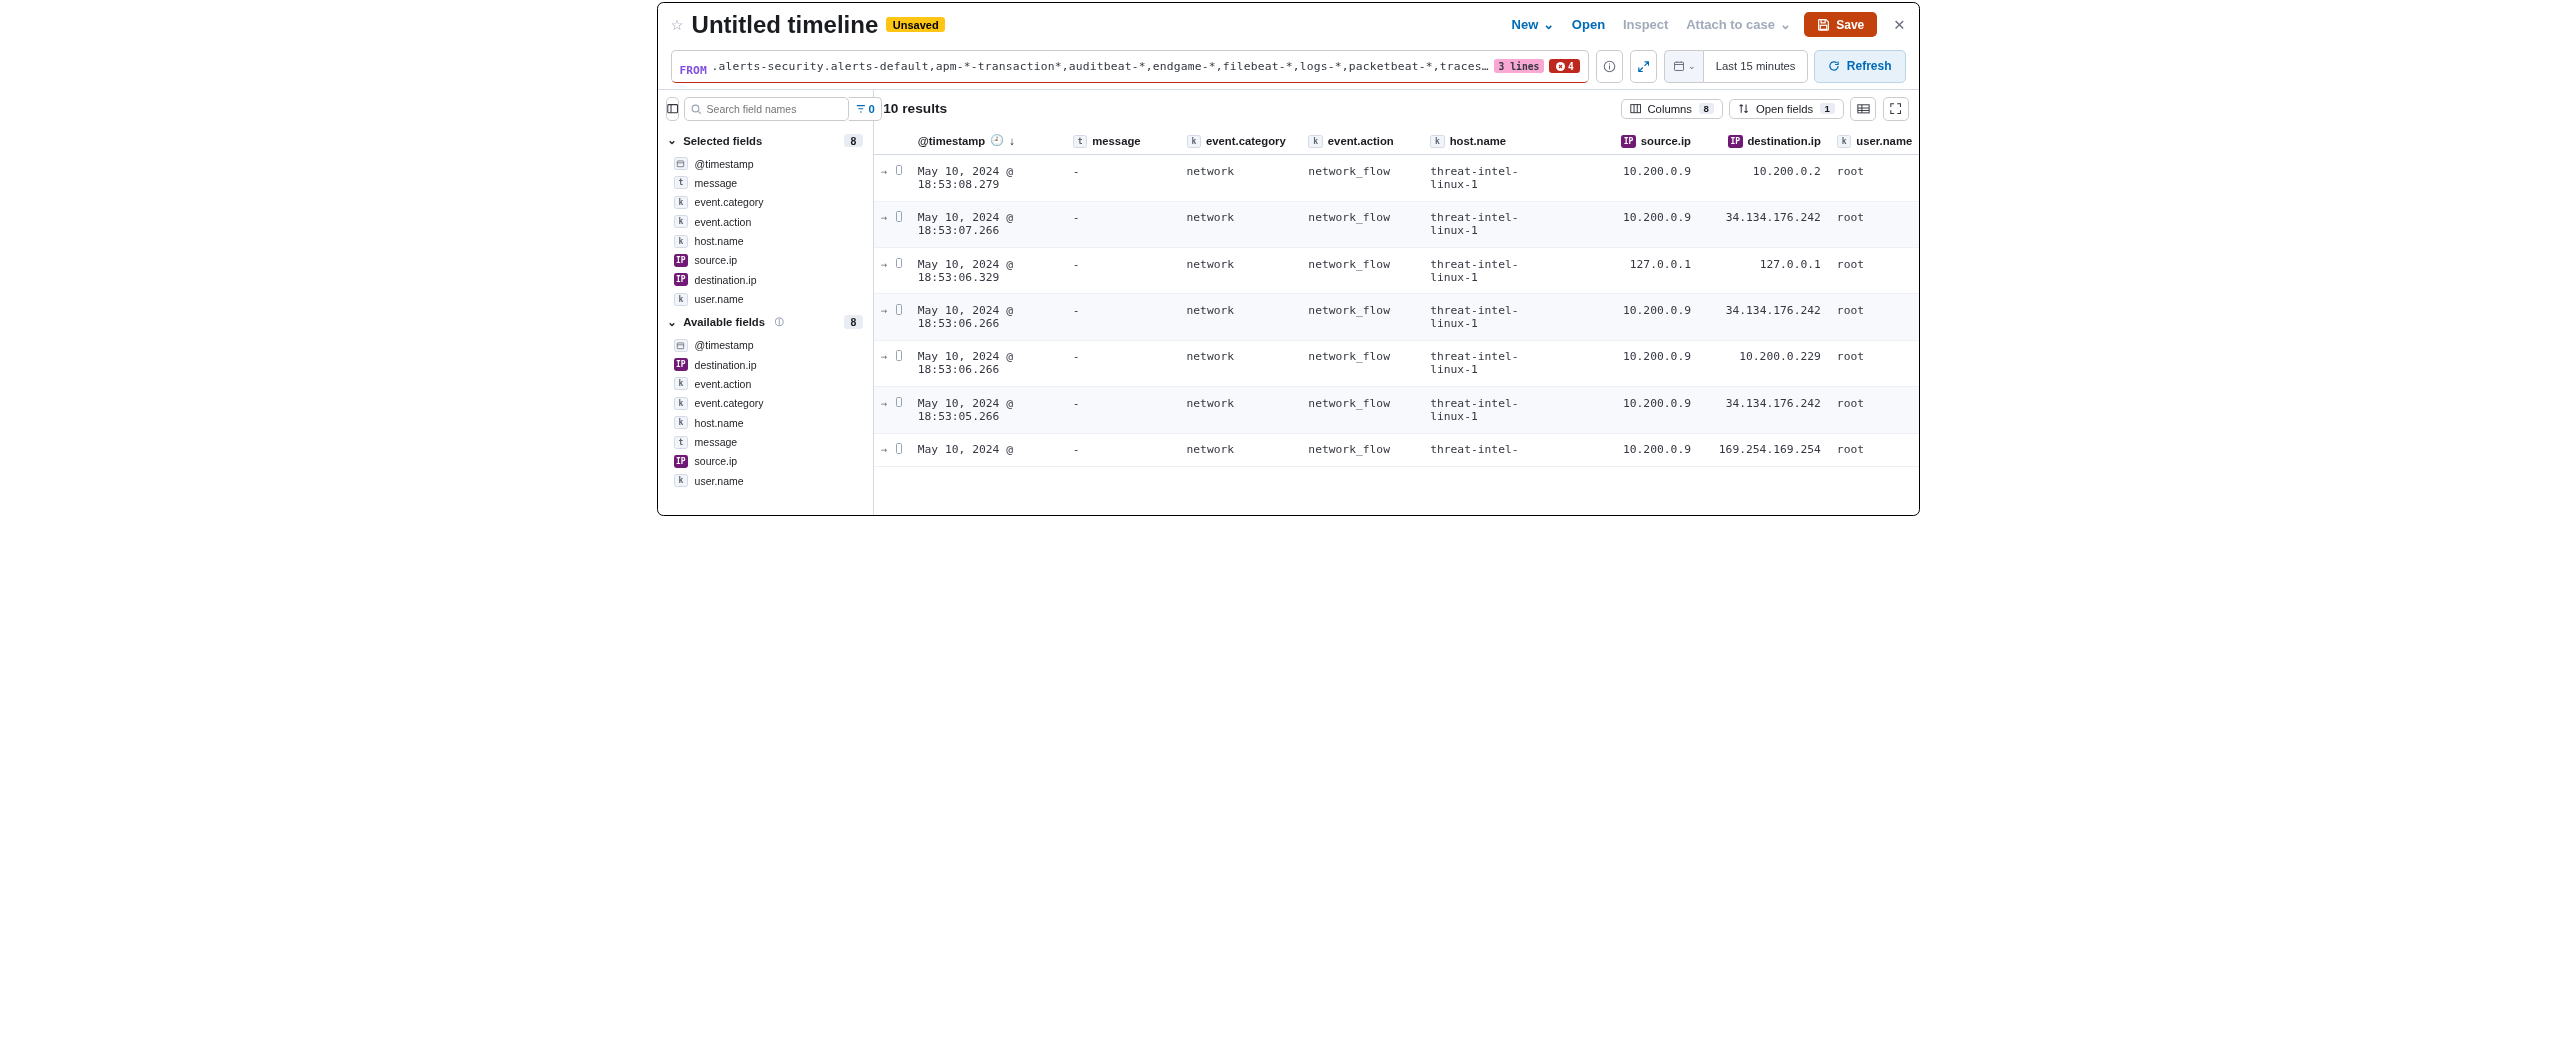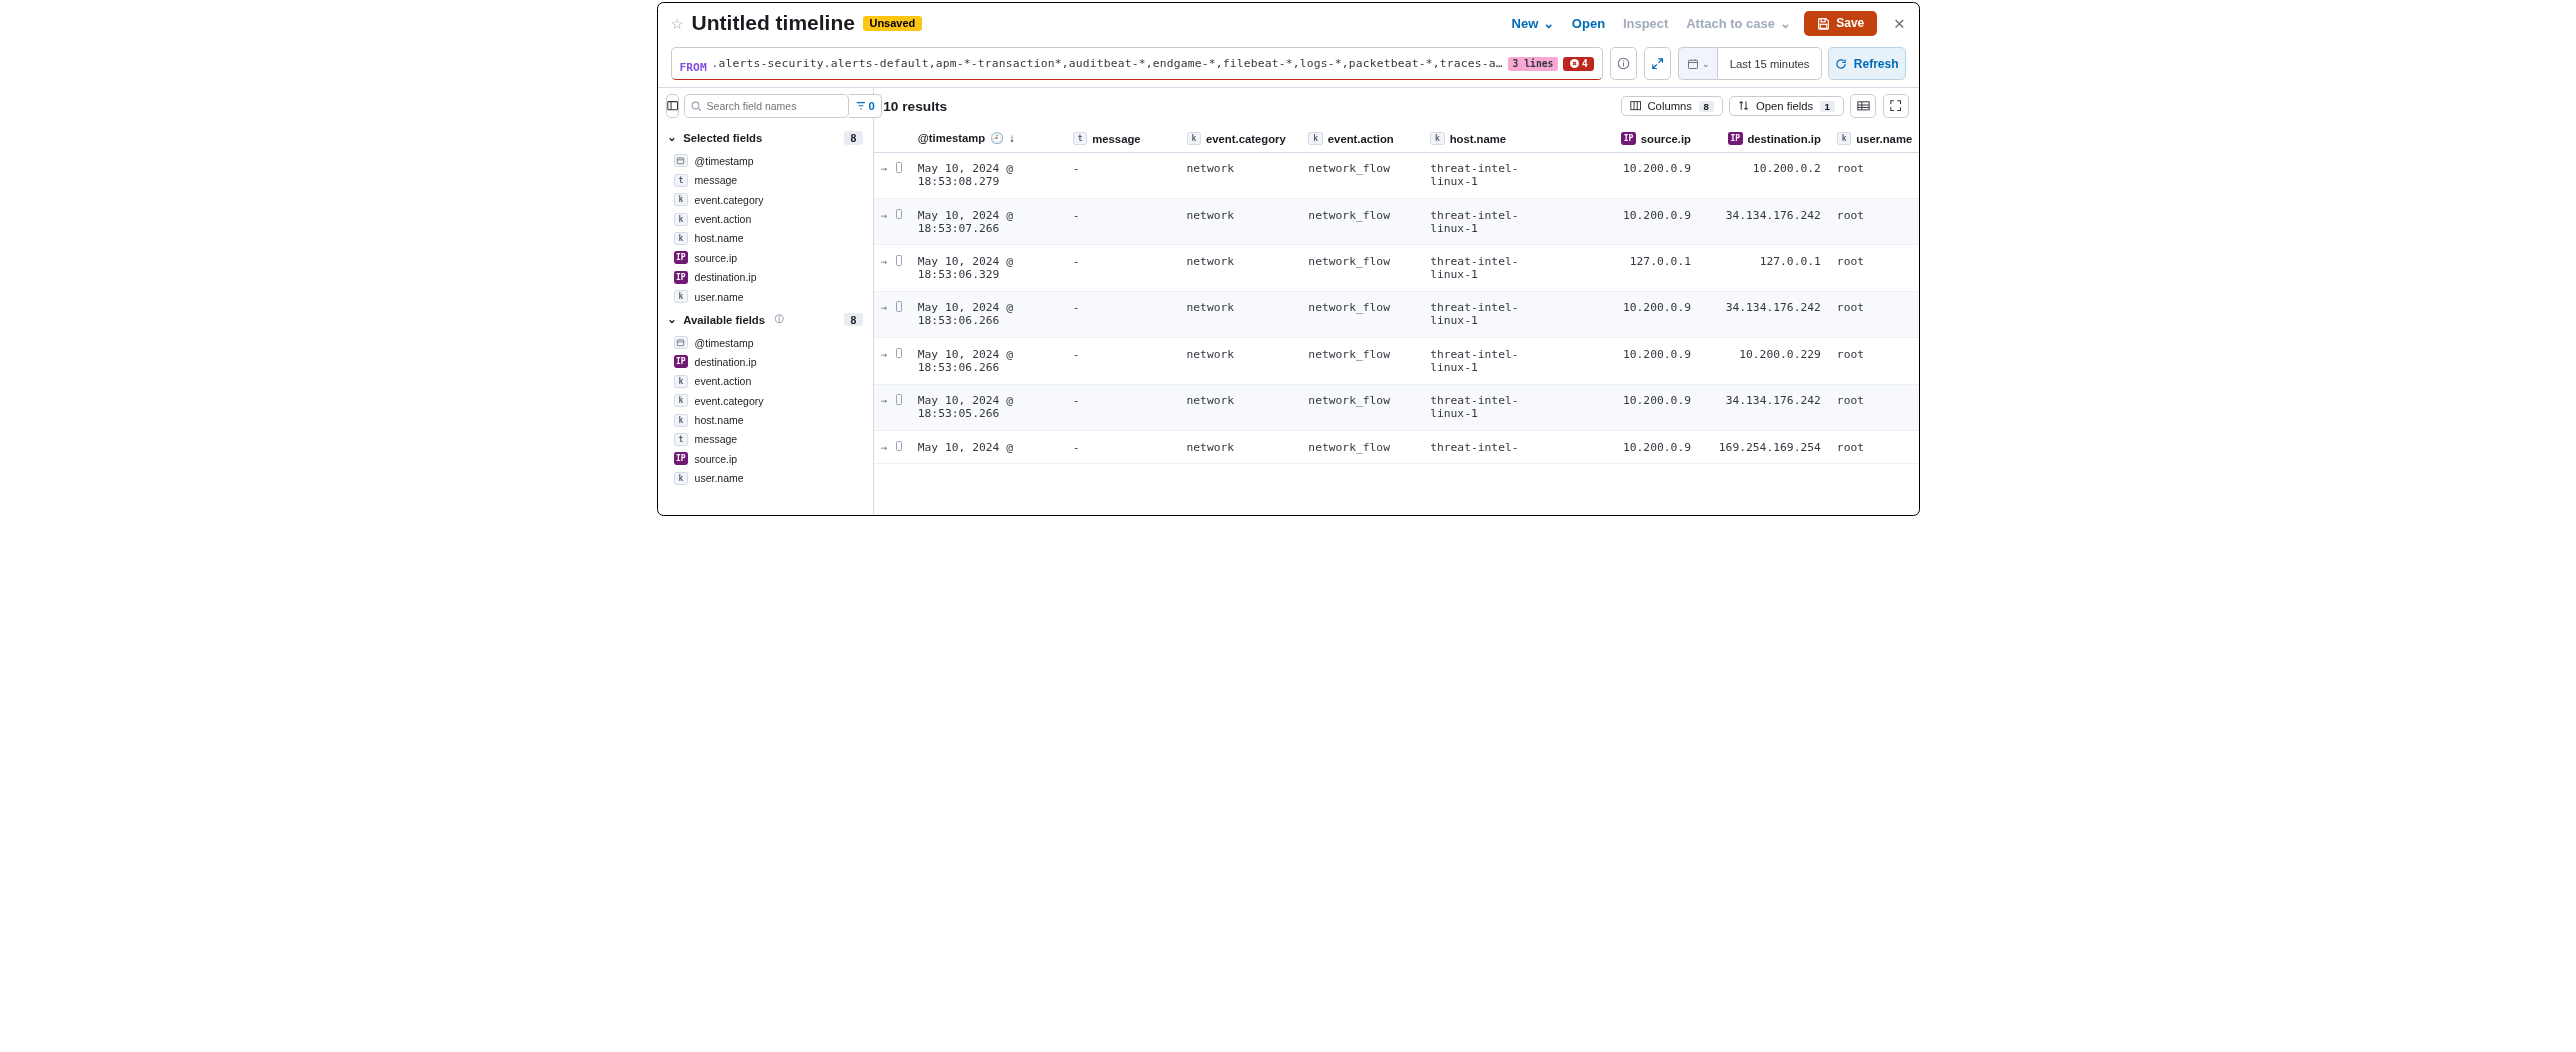--- a/index.html
+++ b/index.html
@@ -2,21 +2,21 @@
 <html style="font-size:13px"><head>
 <meta charset="utf-8">
 <style>
   * { box-sizing: border-box; margin: 0; padding: 0; }
   body { font-family: -apple-system, BlinkMacSystemFont, "Segoe UI", Helvetica, Arial, sans-serif; font-size: 11.3px; color: #1a1c21; background: #fff; }
   .app { border: 1.6px solid #000; border-radius: 6.5px; overflow: hidden; width: 1263px; height: 514px; margin: 1.6px auto; display: flex; flex-direction: column; }
 
   
   .header { display: flex; align-items: center; padding: 8px 13px 4.9px 13px; gap: 8px; }
   .star { color: #98a2b3; font-size: 14.6px; }
-  .title { font-size: 21px; font-weight: 700; }
+  .title { font-size: 24px; font-weight: 700; }
   .unsaved { background: #fec514; color: #000; font-weight: 700; font-size: 11px; padding: 1.6px 6.5px; border-radius: 3.2px; }
   .spacer { flex: 1; }
   .hdr-link { color: #006bb8; font-weight: 600; font-size: 13px; padding: 3.2px 4.9px; display: inline-flex; align-items: center; gap: 4.9px; cursor: pointer; }
   .hdr-disabled { color: #a2abba; font-weight: 700; font-size: 13px; padding: 3.2px 4.9px; display: inline-flex; align-items: center; gap: 4.9px; }
   .btn-save { background: #c2410c; color: #fff; border: none; border-radius: 4.9px; padding: 5.7px 13px; font-weight: 700; font-size: 12px; display: inline-flex; align-items: center; gap: 6.5px; cursor: pointer; }
   .close-x { color: #69707d; font-size: 14.6px; margin-left: 8px; cursor: pointer; }
 
   
   .tabs { display: flex; gap: 18px; padding: 0 13px; border-bottom: 0.8px solid #d3dae6; }
   .tab { font-weight: 700; font-size: 13px; padding: 4.9px 0 8px 0; color: #1a1c21; cursor: pointer; }
@@ -27,21 +27,21 @@
   .querybar { display: flex; align-items: stretch; padding: 6.5px 13px; gap: 6.5px; }
   .query-input { flex: 1; border: 0.8px solid #c9cbcd; border-bottom: 1.6px solid #bd271e; border-radius: 4.9px; display: flex; align-items: center; padding: 4.9px 8px; font-family: "SFMono-Regular", Consolas, monospace; font-size: 11.3px; gap: 4.9px; overflow: hidden; white-space: nowrap; }
   .kw-from { color: #8250df; font-weight: 600; margin-top: 8px; }
   .q-text { color: #343741; letter-spacing: 0.2px; overflow: hidden; text-overflow: ellipsis; }
   .lines-badge { background: #f9a8d4; color: #343741; font-weight: 700; font-size: 9.7px; border-radius: 2.4px; padding: 1.6px 4.9px; margin-left: auto; }
   .err-badge { background: #bd271e; color: #fff; font-weight: 700; font-size: 9.7px; border-radius: 3.2px; padding: 1.6px 6.5px; display: inline-flex; align-items: center; gap: 3.2px; }
   .sq-btn { border: 0.8px solid #c9cbcd; border-radius: 4.9px; width: 27.5px; display: flex; align-items: center; justify-content: center; color: #69707d; background: #fff; cursor: pointer; }
   .date-group { display: flex; }
   .date-icon-btn { border: 0.8px solid #c9cbcd; border-right: none; border-radius: 4.9px 0 0 4.9px; background: #f1f4fa; padding: 0 8px; display: flex; align-items: center; gap: 3.2px; color: #69707d; cursor: pointer; }
   .date-text { border: 0.8px solid #c9cbcd; border-radius: 0 4.9px 4.9px 0; padding: 0 11.3px; display: flex; align-items: center; color: #343741; }
-  .refresh-btn { border: 0.8px solid #bcd3e5; background: #e6f1fa; color: #006bb8; font-weight: 700; border-radius: 4.9px; padding: 0 6px; display: flex; align-items: center; gap: 6.5px; cursor: pointer; font-size: 12px; }
+  .refresh-btn { border: 0.8px solid #bcd3e5; background: #e6f1fa; color: #006bb8; font-weight: 700; border-radius: 4.9px; padding: 0 13px; display: flex; align-items: center; gap: 6.5px; cursor: pointer; font-size: 12px; }
 
   
   .body { flex: 1; display: flex; overflow: hidden; border-top: 0.8px solid #d3dae6; }
 
   
   .sidebar { width: 216px; border-right: 0.8px solid #d3dae6; display: flex; flex-direction: column; }
   .side-top { display: flex; gap: 4.9px; padding: 6.5px 8px; align-items: center; }
   .side-icon-btn { border: 0.8px solid #c9cbcd; border-radius: 4.9px; width: 24px; height: 24px; display: flex; align-items: center; justify-content: center; color: #69707d; cursor: pointer; }
   .search-box { flex: 1; border: 0.8px solid #c9cbcd; border-radius: 4.9px; height: 24px; display: flex; align-items: center; padding: 0 6.5px; gap: 4.9px; }
   .search-box input { border: none; outline: none; flex: 1; font-size: 10.5px; }

